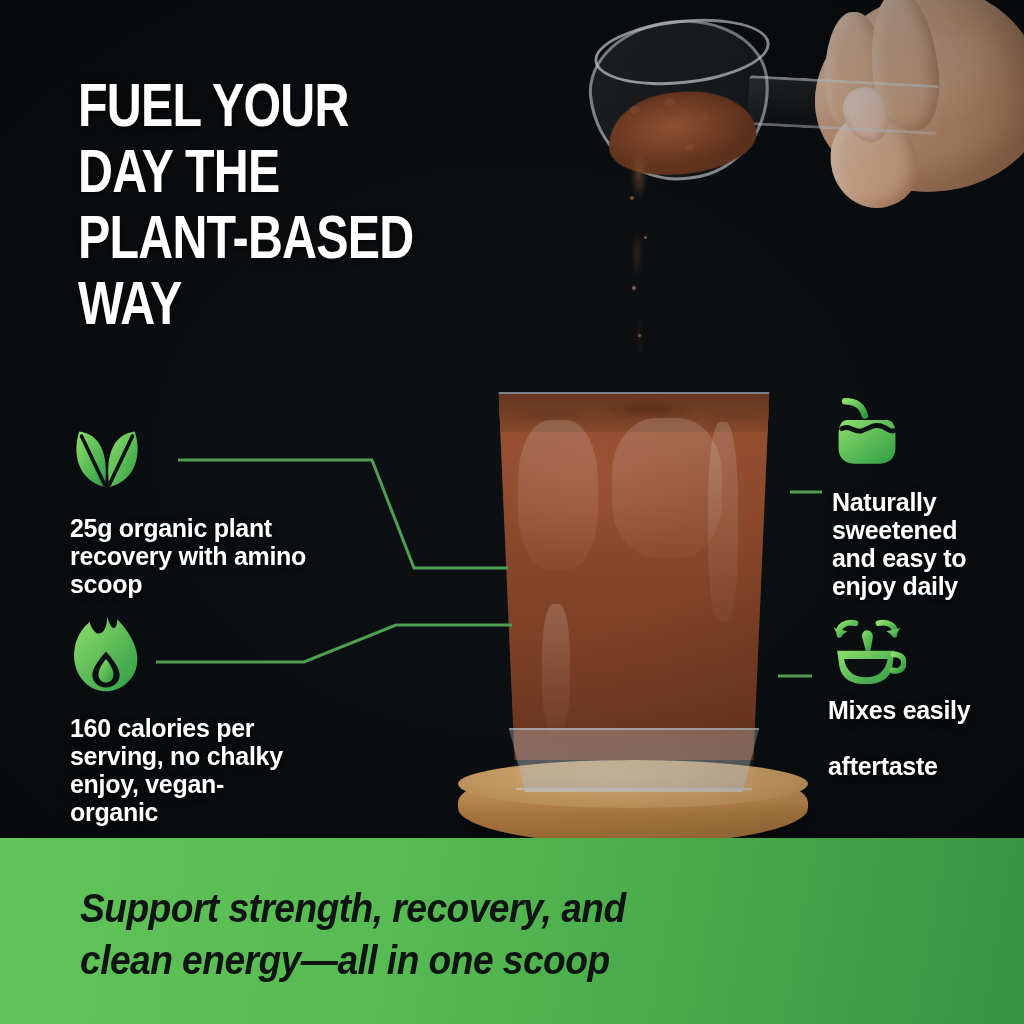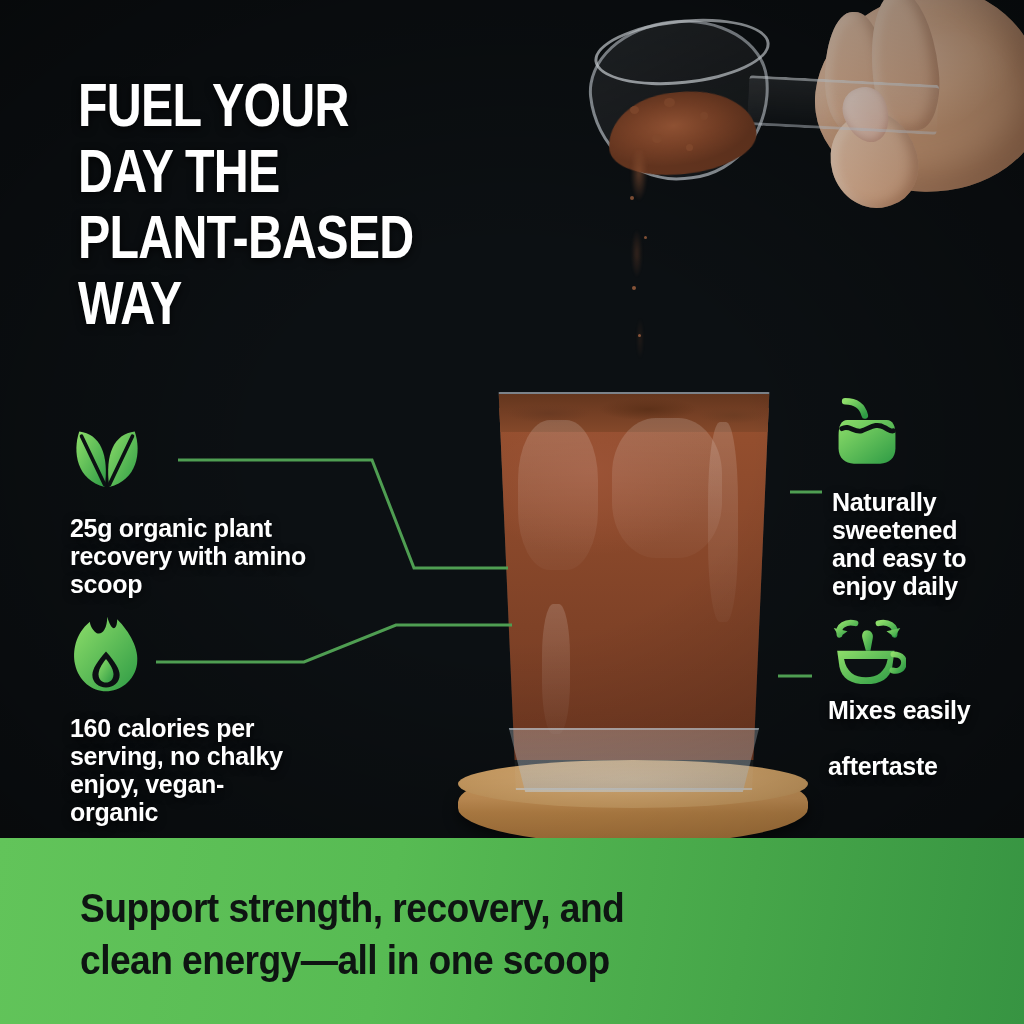--- a/index.html
+++ b/index.html
@@ -141,20 +141,21 @@
     border-radius:6px 6px 22px 22px;
     clip-path: polygon(4% 0%, 96% 0%, 90% 100%, 10% 100%);
     border:2px solid rgba(225,235,245,.42);
   }
 
   
   .banner {
     position:absolute; left:0; bottom:0; width:1024px; height:186px;
     background:linear-gradient(100deg, #62c45a 0%, #57bb53 38%, #46a649 72%, #379442 100%);
     z-index:3;
+    font-style:italic;
   }
   .banner-text {
     position:absolute; left:80px; top:44px; width:880px;
     color:#0e1412;
     font-size:40px; font-weight:700; line-height:52px;
     letter-spacing:-0.6px;
     transform:scaleX(.93); transform-origin:left top;
   }
   .banner-text .bl { display:block; white-space:nowrap; }
 

